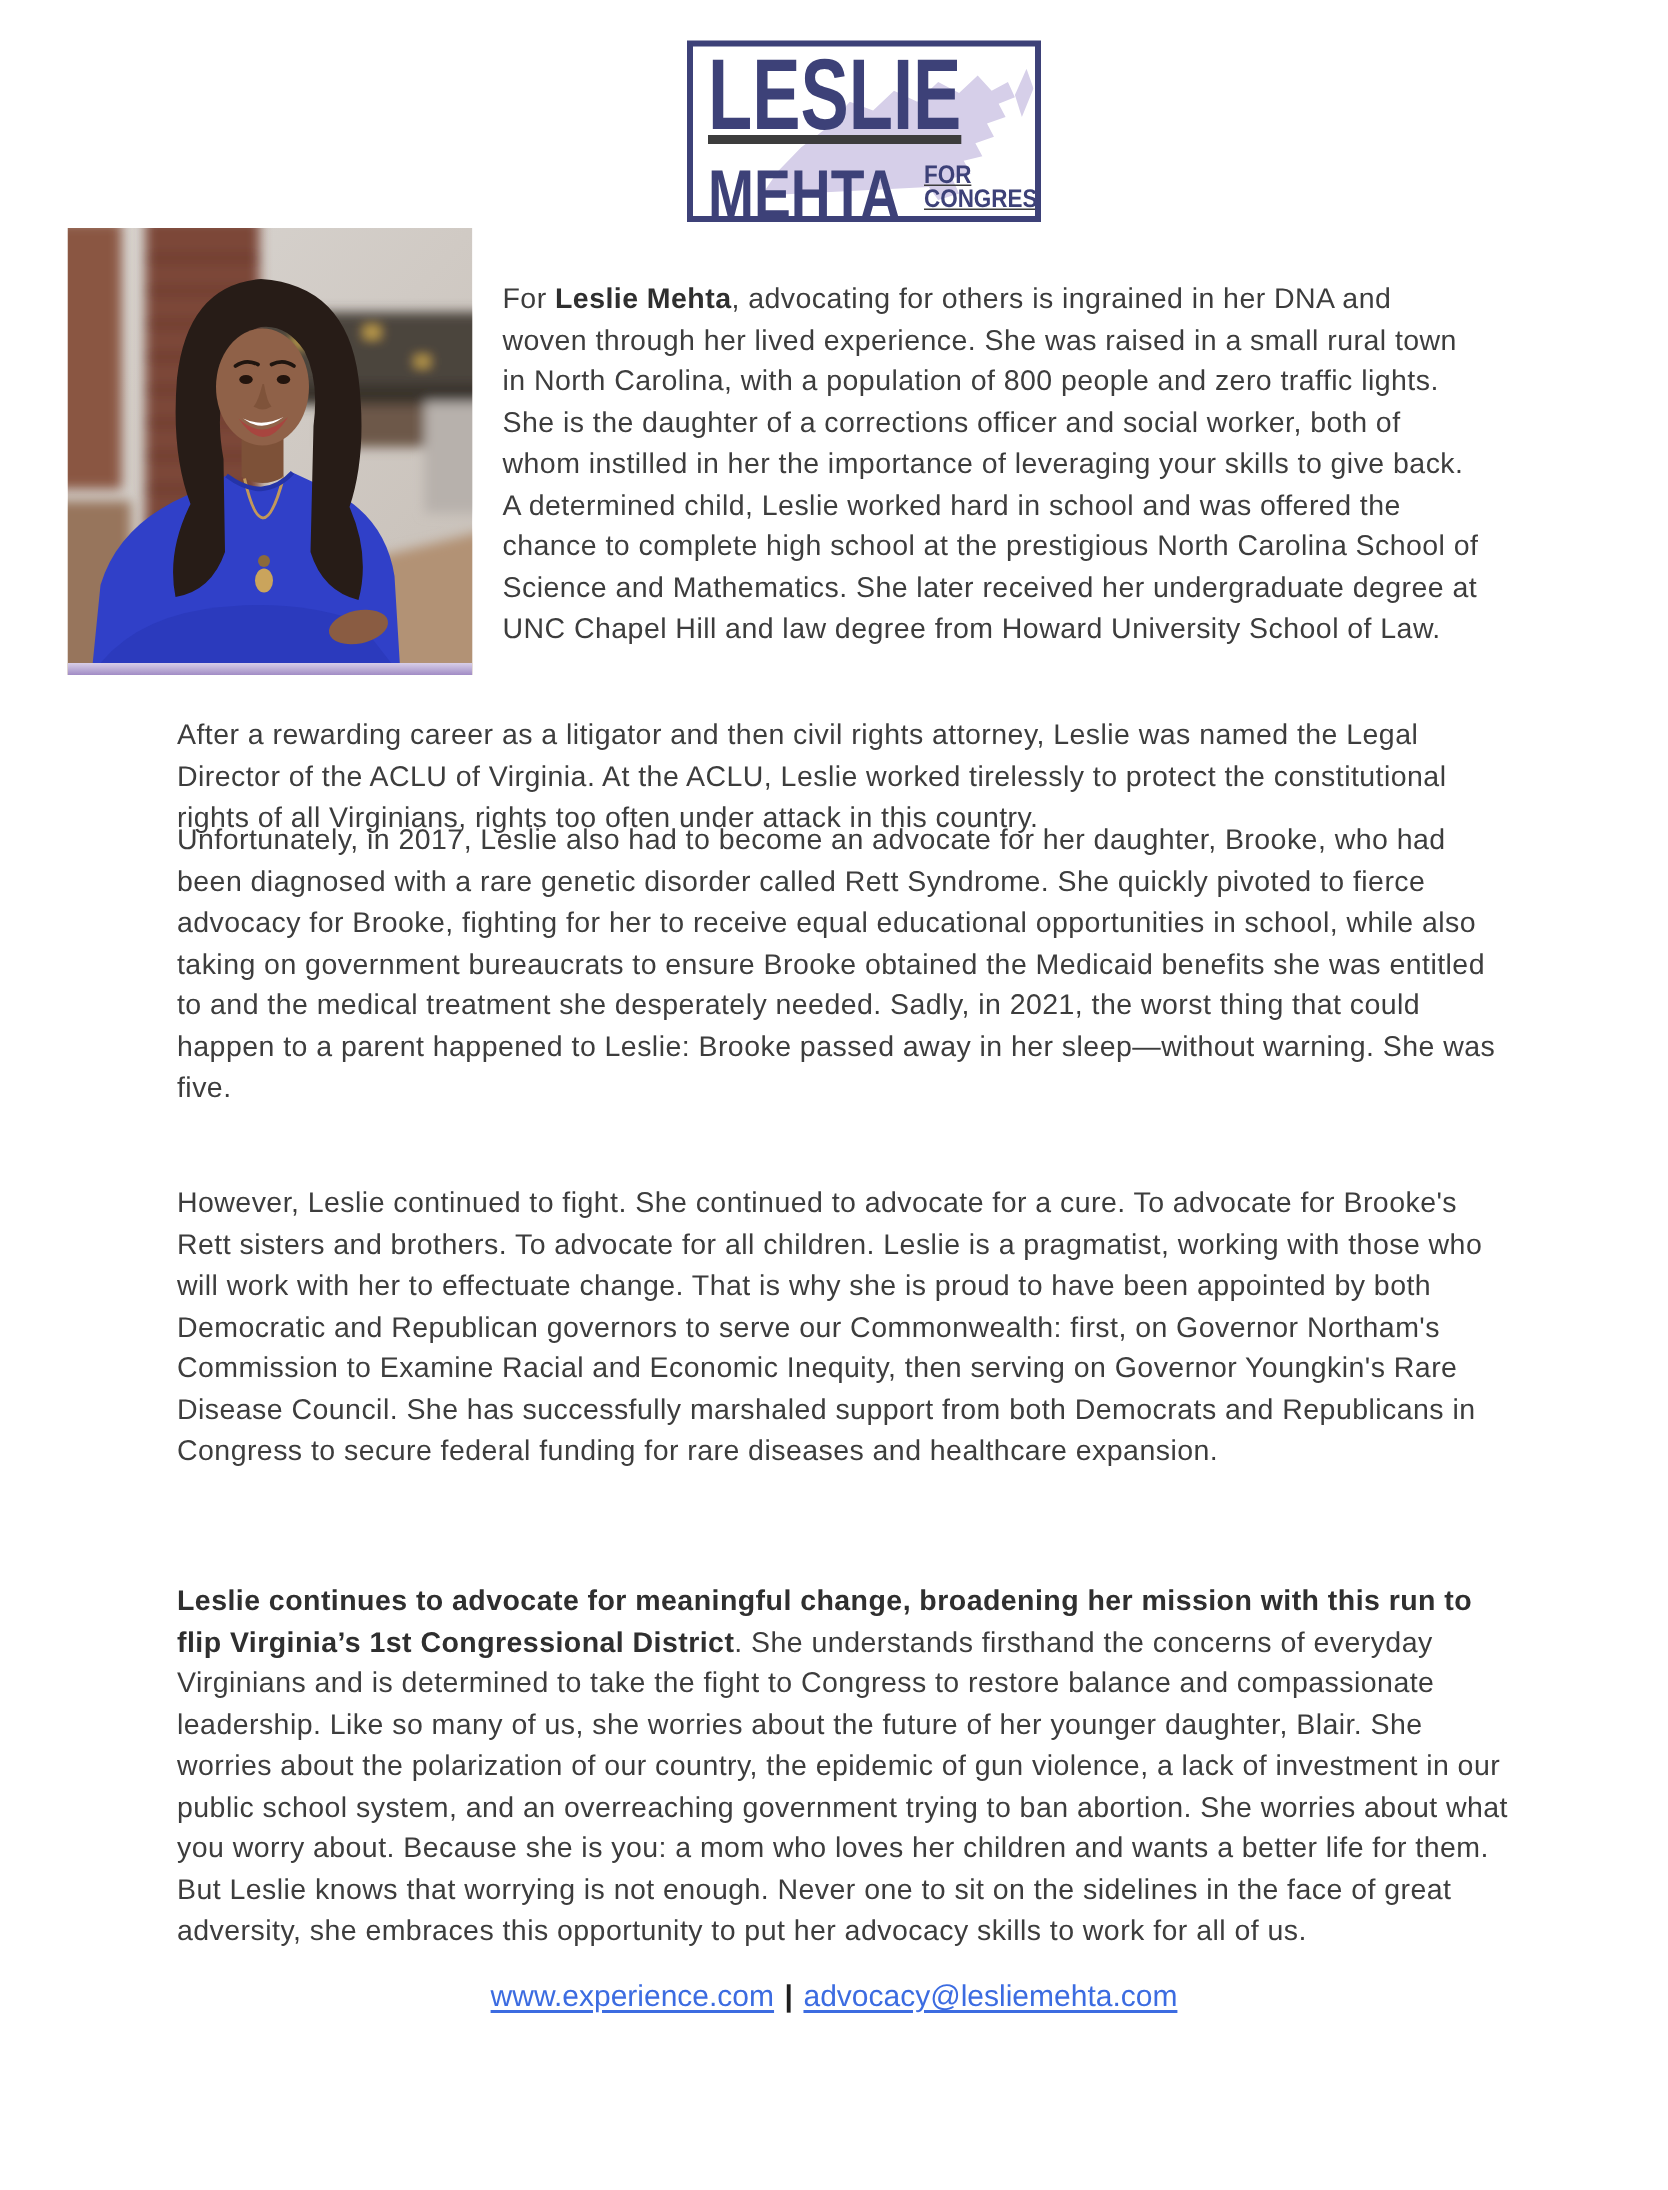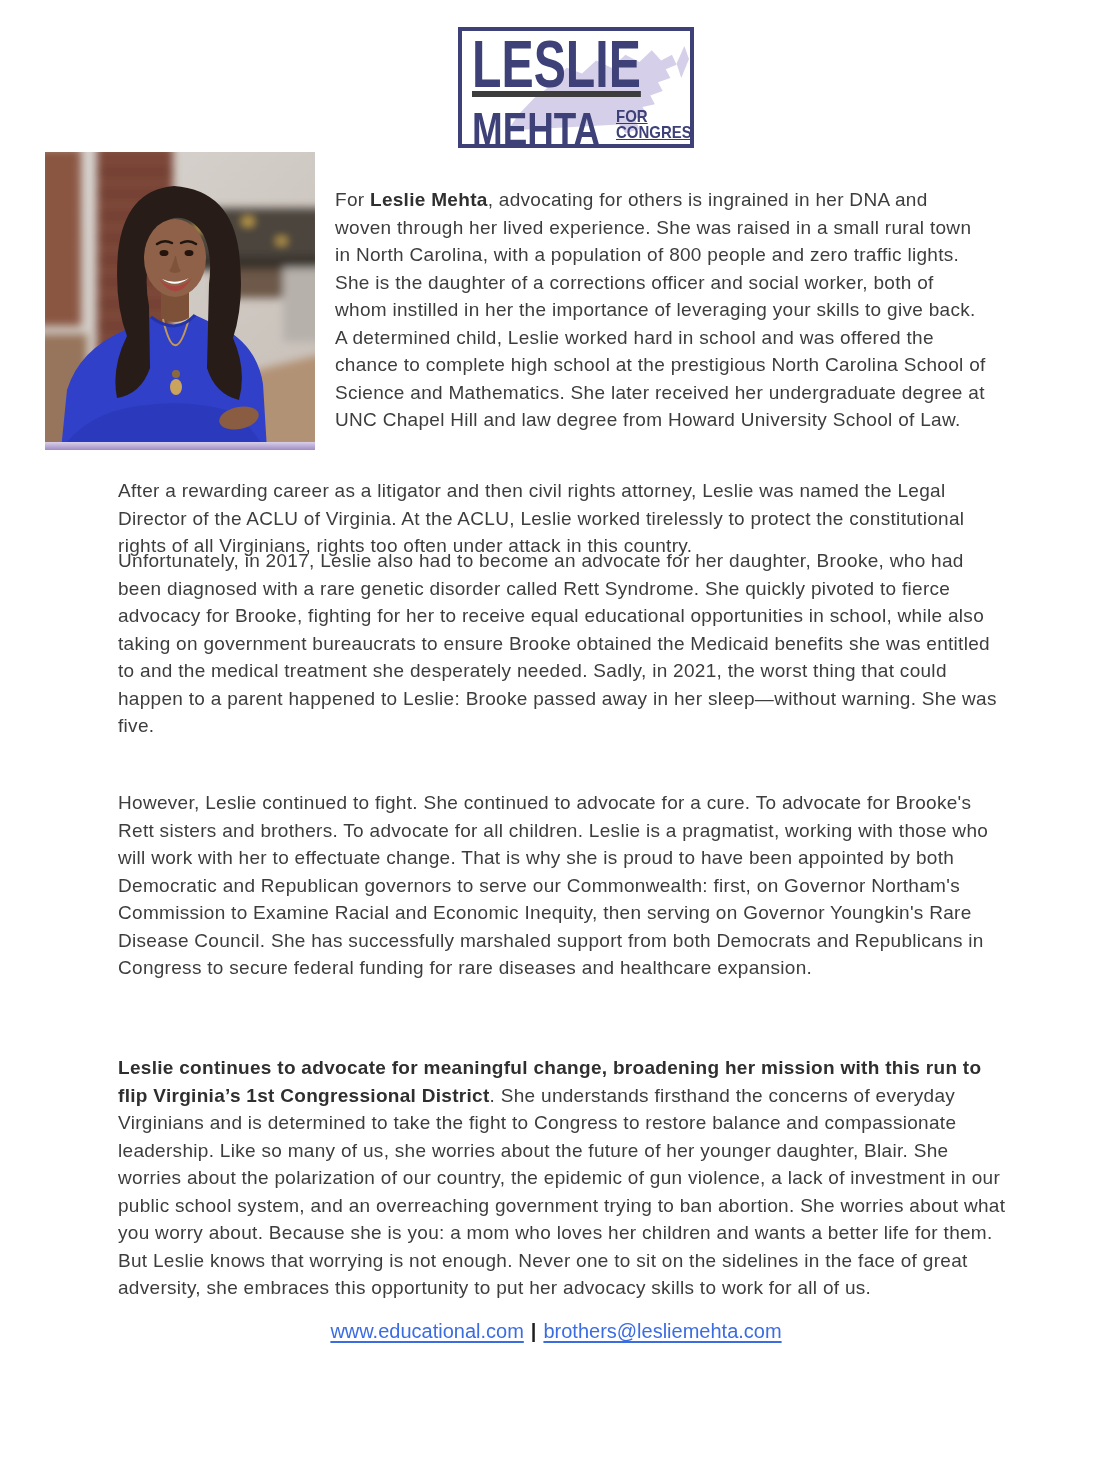--- a/index.html
+++ b/index.html
@@ -148,16 +148,16 @@
     <p class="para p2"><span>After a rewarding career as a litigator and then civil rights attorney, Leslie was named the Legal Director of the ACLU of Virginia. At the ACLU, Leslie worked tirelessly to protect the constitutional rights of all Virginians, rights too often under attack in this country.</span></p>
 
     <p class="para p3"><span>Unfortunately, in 2017, Leslie also had to become an advocate for her daughter, Brooke, who had been diagnosed with a rare genetic disorder called Rett Syndrome. She quickly pivoted to fierce advocacy for Brooke, fighting for her to receive equal educational opportunities in school, while also taking on government bureaucrats to ensure Brooke obtained the Medicaid benefits she was entitled to and the medical treatment she desperately needed. Sadly, in 2021, the worst thing that could happen to a parent happened to Leslie: Brooke passed away in her sleep—without warning. She was five.</span></p>
 
     <p class="para p4"><span>However, Leslie continued to fight. She continued to advocate for a cure. To advocate for Brooke's Rett sisters and brothers. To advocate for all children. Leslie is a pragmatist, working with those who will work with her to effectuate change. That is why she is proud to have been appointed by both Democratic and Republican governors to serve our Commonwealth: first, on Governor Northam's Commission to Examine Racial and Economic Inequity, then serving on Governor Youngkin's Rare Disease Council. She has successfully marshaled support from both Democrats and Republicans in Congress to secure federal funding for rare diseases and healthcare expansion.</span></p>
 
     <p class="para p5"><span class="b">Leslie continues to advocate for meaningful change, broadening her mission with this run to flip Virginia’s 1st Congressional District</span><span>. She understands firsthand the concerns of everyday Virginians and is determined to take the fight to Congress to restore balance and compassionate leadership. Like so many of us, she worries about the future of her younger daughter, Blair. She worries about the polarization of our country, the epidemic of gun violence, a lack of investment in our public school system, and an overreaching government trying to ban abortion. She worries about what you worry about. Because she is you: a mom who loves her children and wants a better life for them. But Leslie knows that worrying is not enough. Never one to sit on the sidelines in the face of great adversity, she embraces this opportunity to put her advocacy skills to work for all of us.</span></p>
   </article>
 
   <footer class="footer">
-    <a href="#">www.educational.com</a><span class="sep">|</span><a href="#">brothers@lesliemehta.com</a>
+    <a href="#">www.experience.com</a><span class="sep">|</span><a href="#">advocacy@lesliemehta.com</a>
   </footer>
 
 </div>
 
 </body></html>

